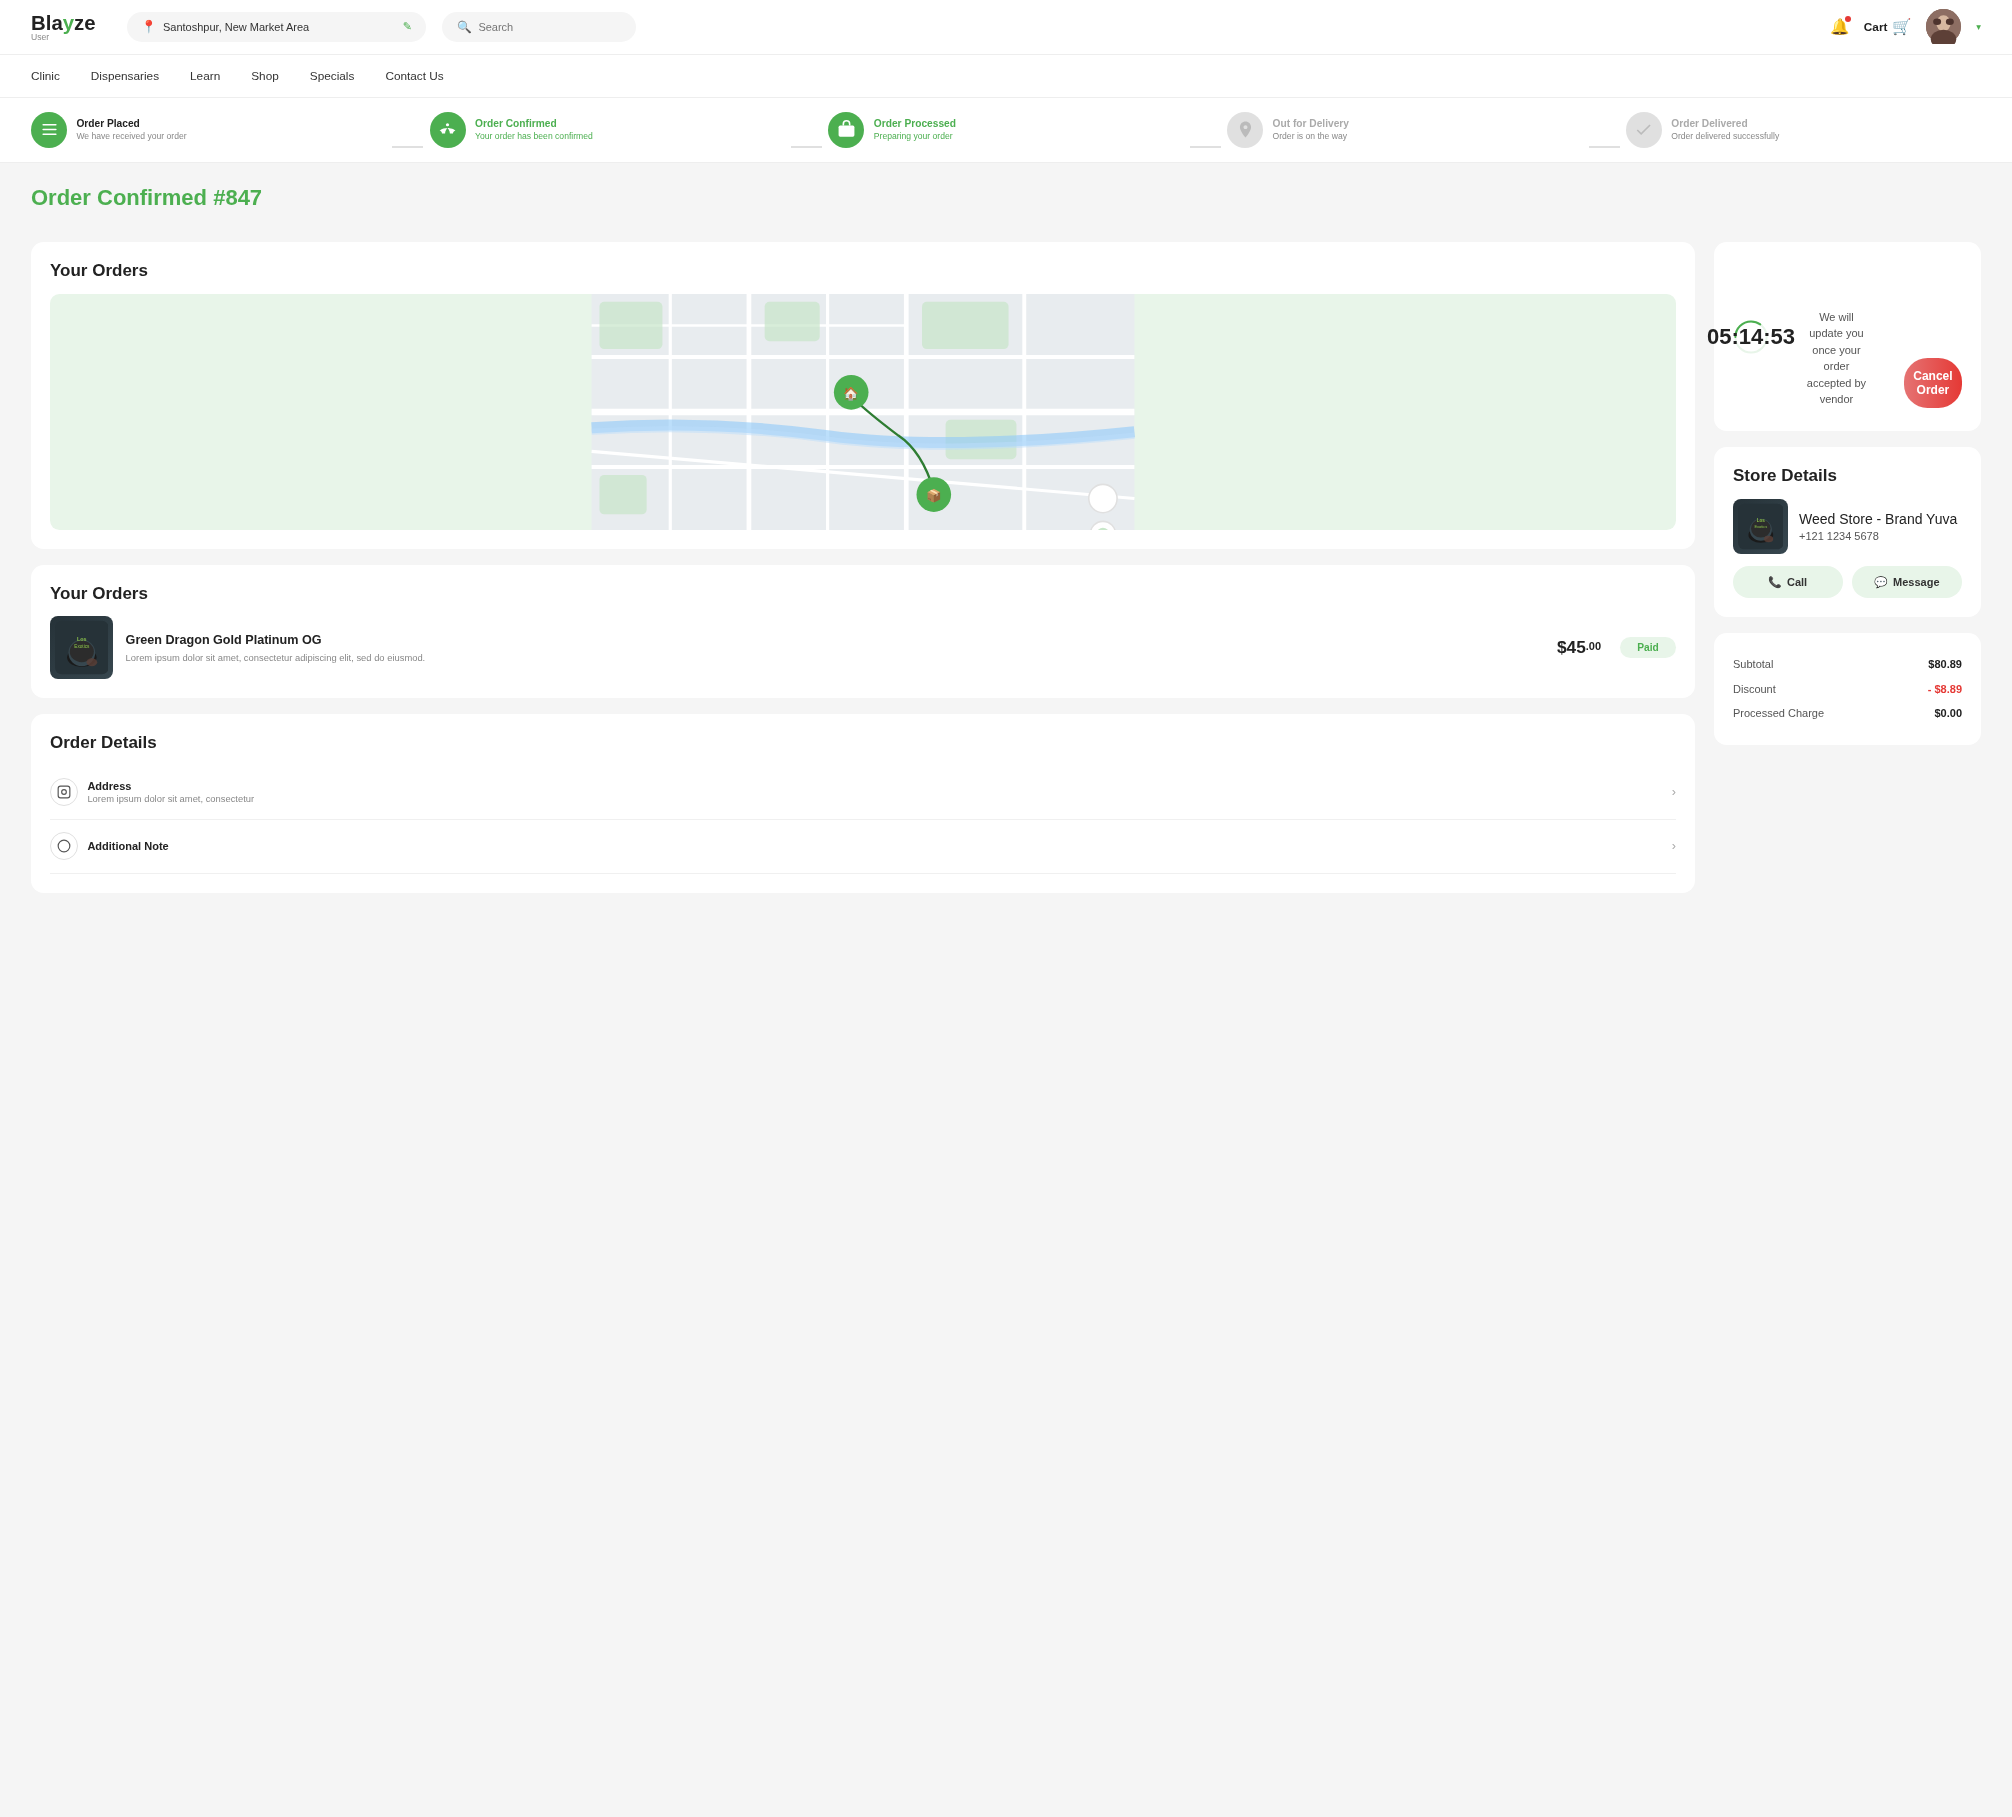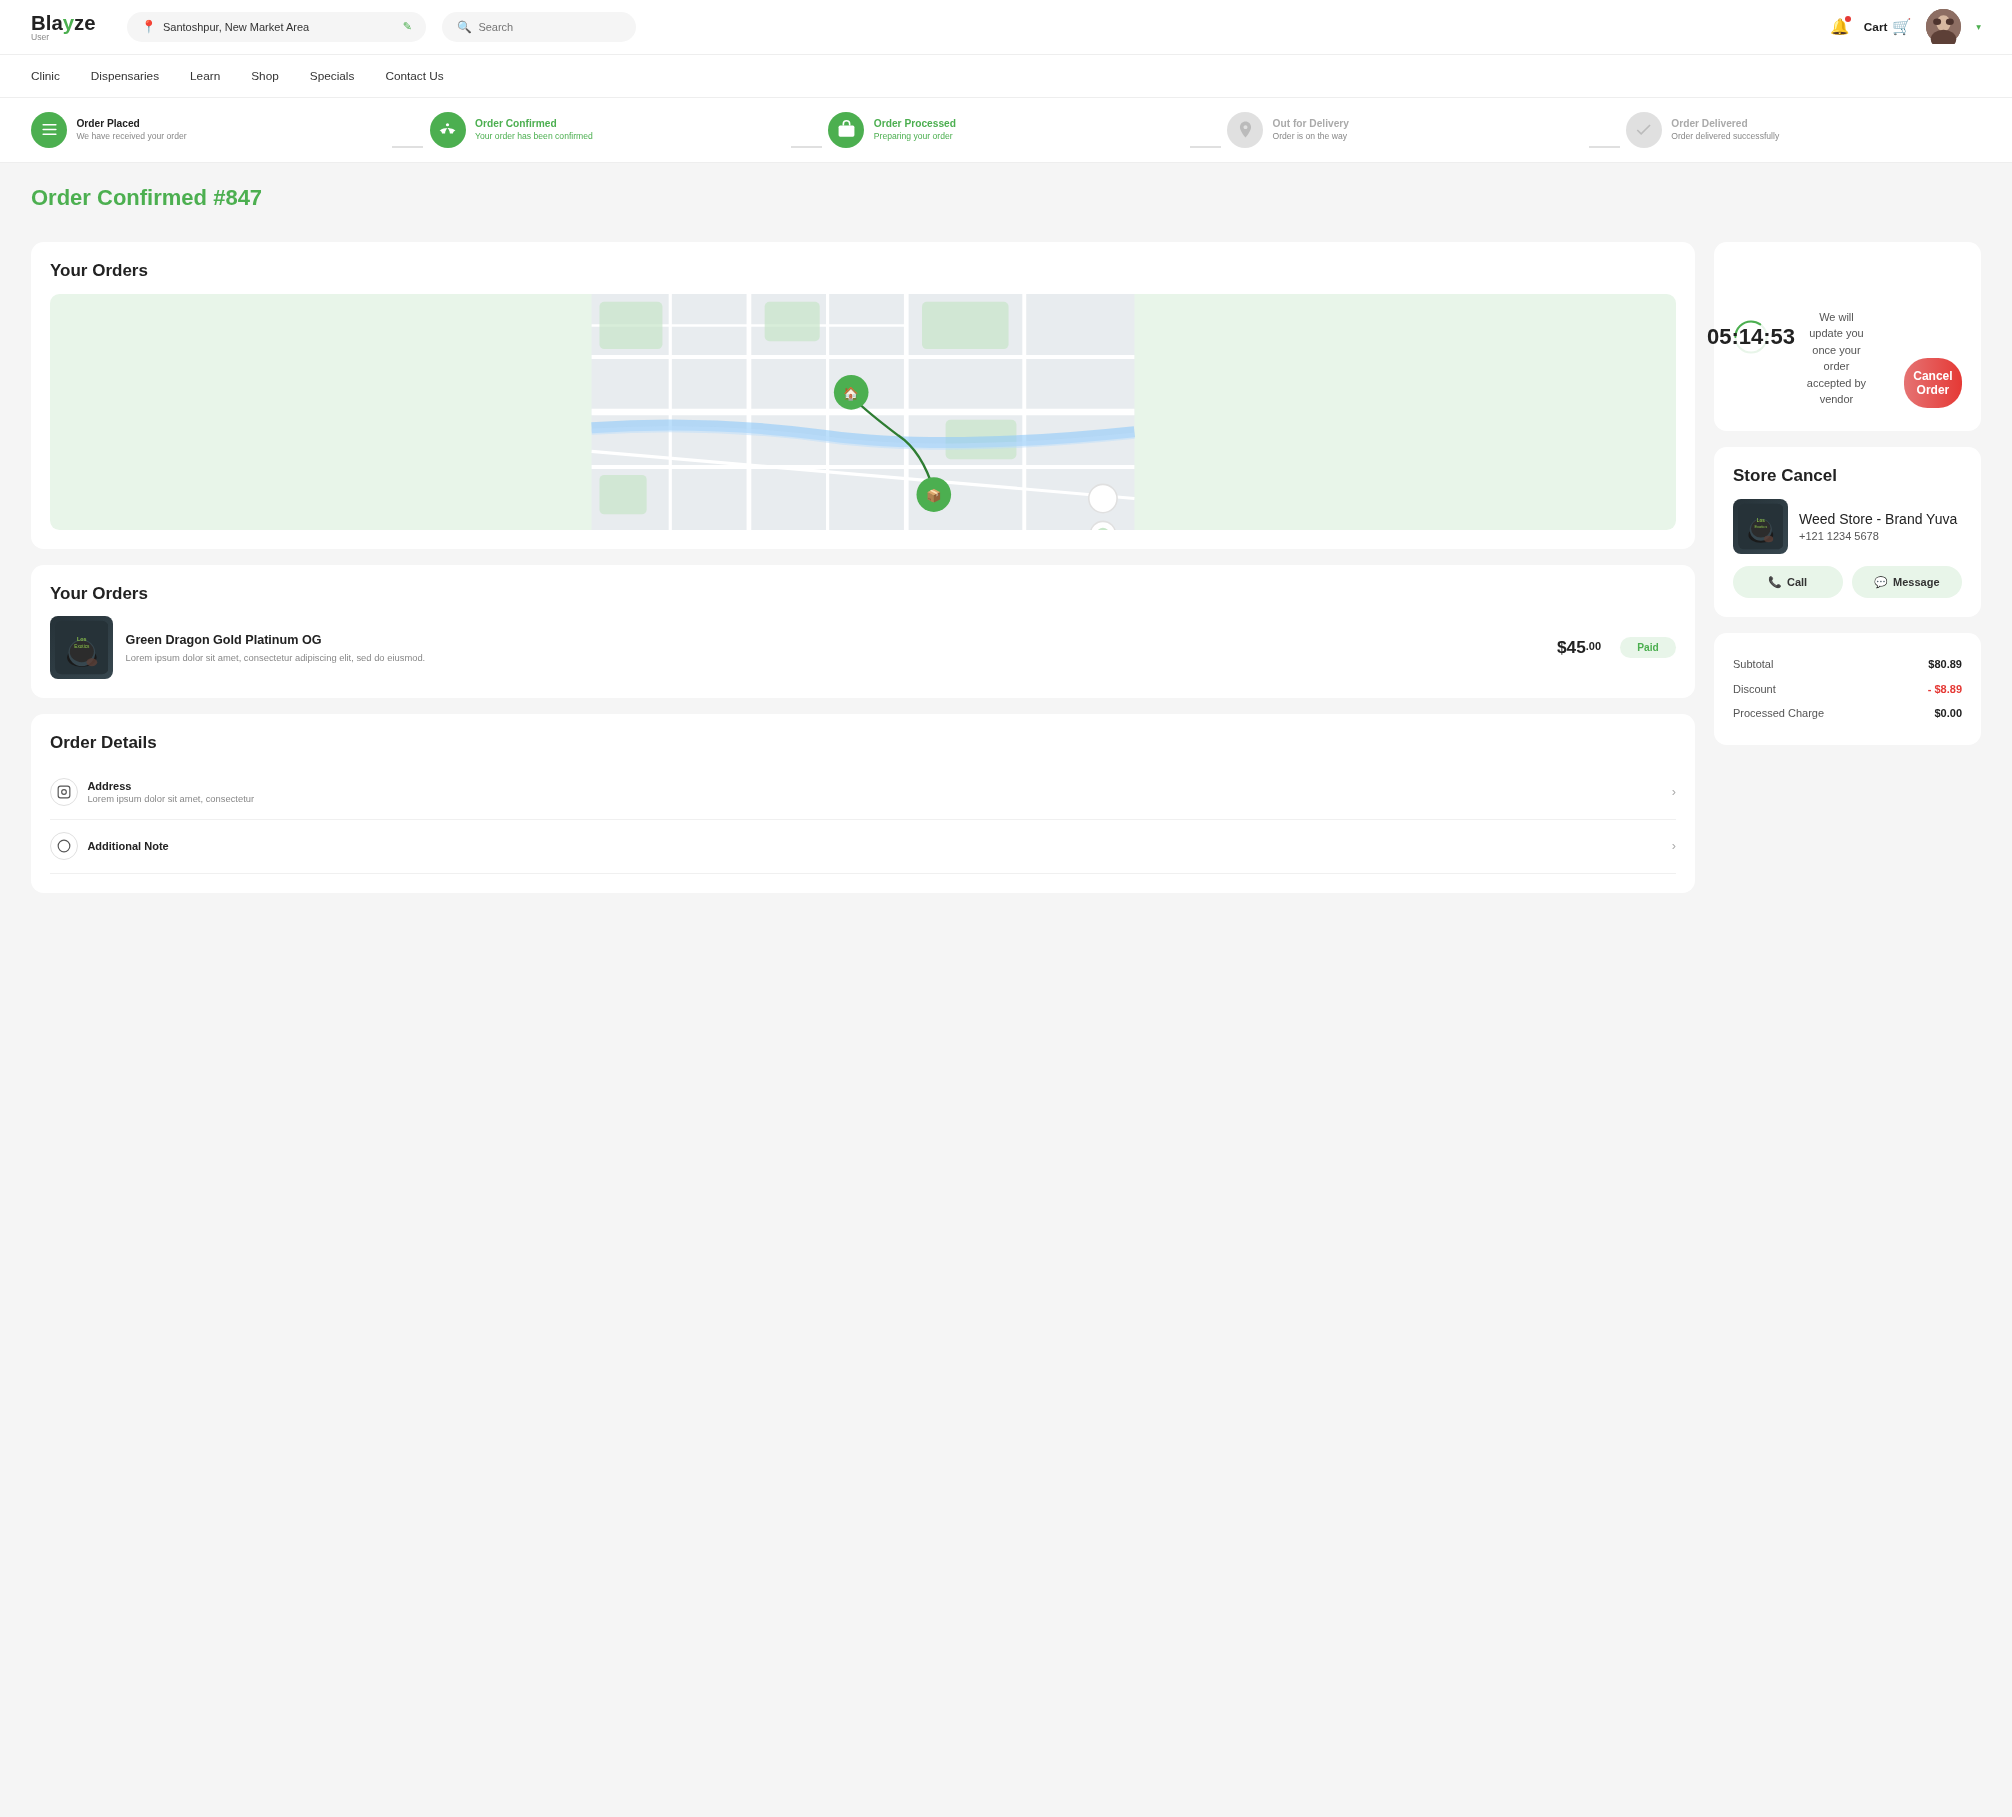--- a/index.html
+++ b/index.html
@@ -348,21 +348,21 @@
 
           <circle cx="90" cy="90" r="78" fill="none" stroke="#4caf50" stroke-width="10" stroke-dasharray="490 490" stroke-dashoffset="319" stroke-linecap="round" transform="rotate(-90 90 90)"></circle>
         </svg>
         <div class="timer-display">05:14:53</div>
       </div>
       <div class="timer-desc">We will update you once your order accepted by vendor</div>
       <button class="cancel-btn">Cancel Order</button>
     </div>
 
     <div class="store-card">
-      <div class="section-title">Store Cancel</div>
+      <div class="section-title">Store Details</div>
       <div class="store-item">
         <div class="store-img">
           <svg width="55" height="55" viewBox="0 0 70 70" style="font-size:10px">
             <rect width="70" height="70" rx="10" fill="#263238"></rect>
             <ellipse cx="35" cy="48" rx="19" ry="12" fill="#1a1a1a"></ellipse>
             <ellipse cx="35" cy="40" rx="17" ry="17" fill="#37474f"></ellipse>
             <ellipse cx="35" cy="38" rx="15" ry="14" fill="#2c2c2c"></ellipse>
             <text x="35" y="28" text-anchor="middle" fill="#8bc34a" font-size="7" font-weight="bold">Los</text>
             <text x="35" y="37" text-anchor="middle" fill="#8bc34a" font-size="6">Exotics</text>
             <ellipse cx="47" cy="54" rx="7" ry="5" fill="#5d4037" opacity="0.8"></ellipse>

